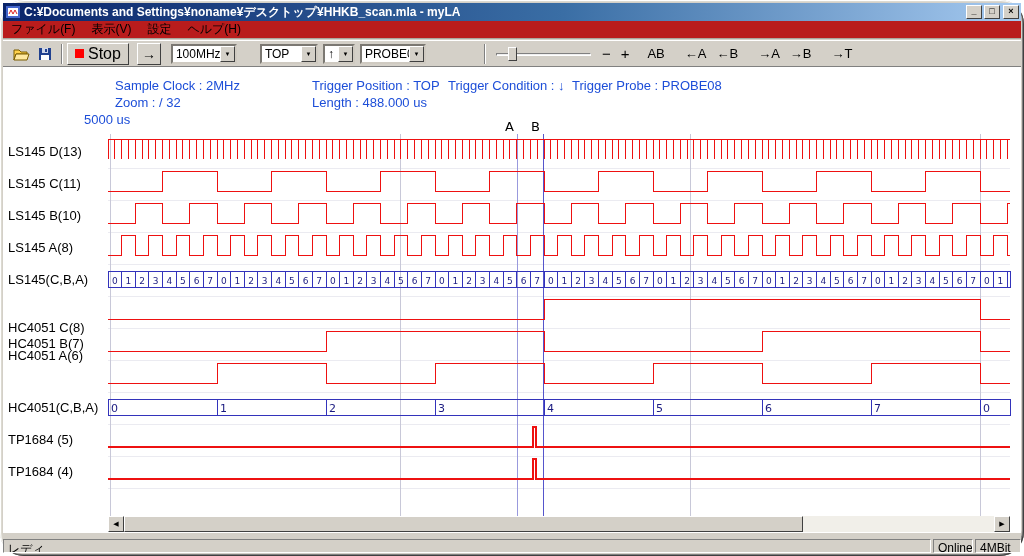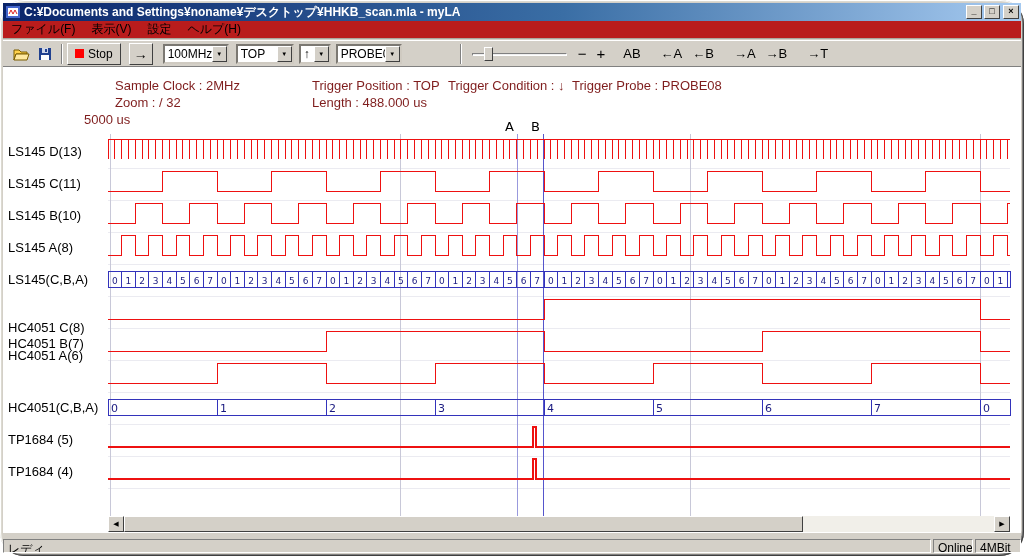--- a/index.html
+++ b/index.html
@@ -26,32 +26,32 @@
   }
   .menuitem { padding:1px 8px; }
   .toolbar {
     position:absolute; left:3px; top:40px; right:3px; height:27px; background:#d4d0c8;
     display:flex; align-items:center; padding-left:6px; border-top:1px solid #fff; border-bottom:1px solid #808080;
   }
   .sep { width:2px; height:20px; border-left:1px solid #808080; border-right:1px solid #fff; margin:0 4px; }
   .tbtn { display:flex; align-items:center; justify-content:center; height:22px; background:#d4d0c8; border:none; font-size:13px; color:#000; font-family:inherit; }
   .tbtn.flat { width:24px; }
   .tbtn.raised { border:1px solid; border-color:#fff #404040 #404040 #fff; }
-  .stop { padding:6px 7px; gap:4px; font-size:12px; }
+  .stop { padding:6px 7px; gap:4px; font-size:16px; }
   .stopsq { width:9px; height:9px; background:#f00; display:inline-block; }
   .arrowbtn { width:24px; font-size:14px; }
   .combo { display:flex; height:20px; background:#fff; border:2px inset #cfcac1; align-items:center; }
   .combo-text { flex:1; font-size:12px; padding:0 3px; white-space:nowrap; overflow:hidden; }
   .combo-btn { width:15px; height:100%; background:#d4d0c8; border:1px solid; border-color:#fff #404040 #404040 #fff; font-size:6px; display:flex; align-items:center; justify-content:center; color:#000; }
   .slider { position:relative; width:95px; height:18px; margin:0 6px; }
   .slider-track { position:absolute; left:0; right:0; top:8px; height:3px; border:1px solid; border-color:#808080 #fff #fff #808080; background:#efefef; }
   .slider-thumb { position:absolute; left:12px; top:2px; width:9px; height:14px; background:#d4d0c8; border:1px solid; border-color:#fff #404040 #404040 #fff; }
   .flatbtn { background:transparent; border:none; font-size:13px; padding:2px 5px; font-family:inherit; color:#000; }
   .content { position:absolute; left:3px; top:67px; right:3px; bottom:23px; background:#fff; }
-  .abs { position:absolute; font-size:13px; color:#7f1d1d; white-space:nowrap; z-index:6;text-align:center; }
+  .abs { position:absolute; font-size:13px; color:#1d4ed8; white-space:nowrap; z-index:6;text-align:center; }
   .ch-label { position:absolute; left:8px; width:100px; height:16px; font-size:13px; color:#000; white-space:nowrap; z-index:6; }
   #wave-svg { position:absolute; left:0; top:0; z-index:5; pointer-events:none; font-family:"DejaVu Sans", sans-serif; }
   .hscroll { position:absolute; left:108px; top:516px; width:902px; height:16px; display:flex; z-index:7; background:#f1efe9; }
   .sbtn { width:16px; height:16px; background:#d4d0c8; border:1px solid; border-color:#fff #404040 #404040 #fff; font-size:7px; display:flex; align-items:center; justify-content:center; color:#000; }
   .strack { position:relative; flex:1; }
   .sthumb { position:absolute; left:0; top:0; width:78%; height:16px; background:#d4d0c8; border:1px solid; border-color:#fff #404040 #404040 #fff; }
   .statusbar { position:absolute; left:3px; bottom:3px; right:3px; height:16px; background:#d4d0c8; display:flex; gap:2px; padding-top:2px; font-size:12px; }
   .spanel { border:1px solid; border-color:#808080 #fff #fff #808080; padding:1px 4px; white-space:nowrap; overflow:hidden; }
   .spanel.main { flex:1; }
 </style>
@@ -97,21 +97,21 @@
     <div class="sep"></div>
     <button class="tbtn raised stop">
       <span class="stopsq"></span>
       <span>Stop</span>
     </button>
     <button class="tbtn raised arrowbtn" style="margin-left:8px">→</button>
     <div class="combo" style="width:66px;margin-left:10px">
       <span class="combo-text">100MHz</span>
       <span class="combo-btn">▼</span>
     </div>
-    <div class="combo" style="width:58px;margin-left:7px">
+    <div class="combo" style="width:58px;margin-left:23px">
       <span class="combo-text">TOP</span>
       <span class="combo-btn">▼</span>
     </div>
     <div class="combo" style="width:32px;margin-left:5px">
       <span class="combo-text">↑</span>
       <span class="combo-btn">▼</span>
     </div>
     <div class="combo" style="width:66px;margin-left:5px">
       <span class="combo-text">PROBE00</span>
       <span class="combo-btn">▼</span>

